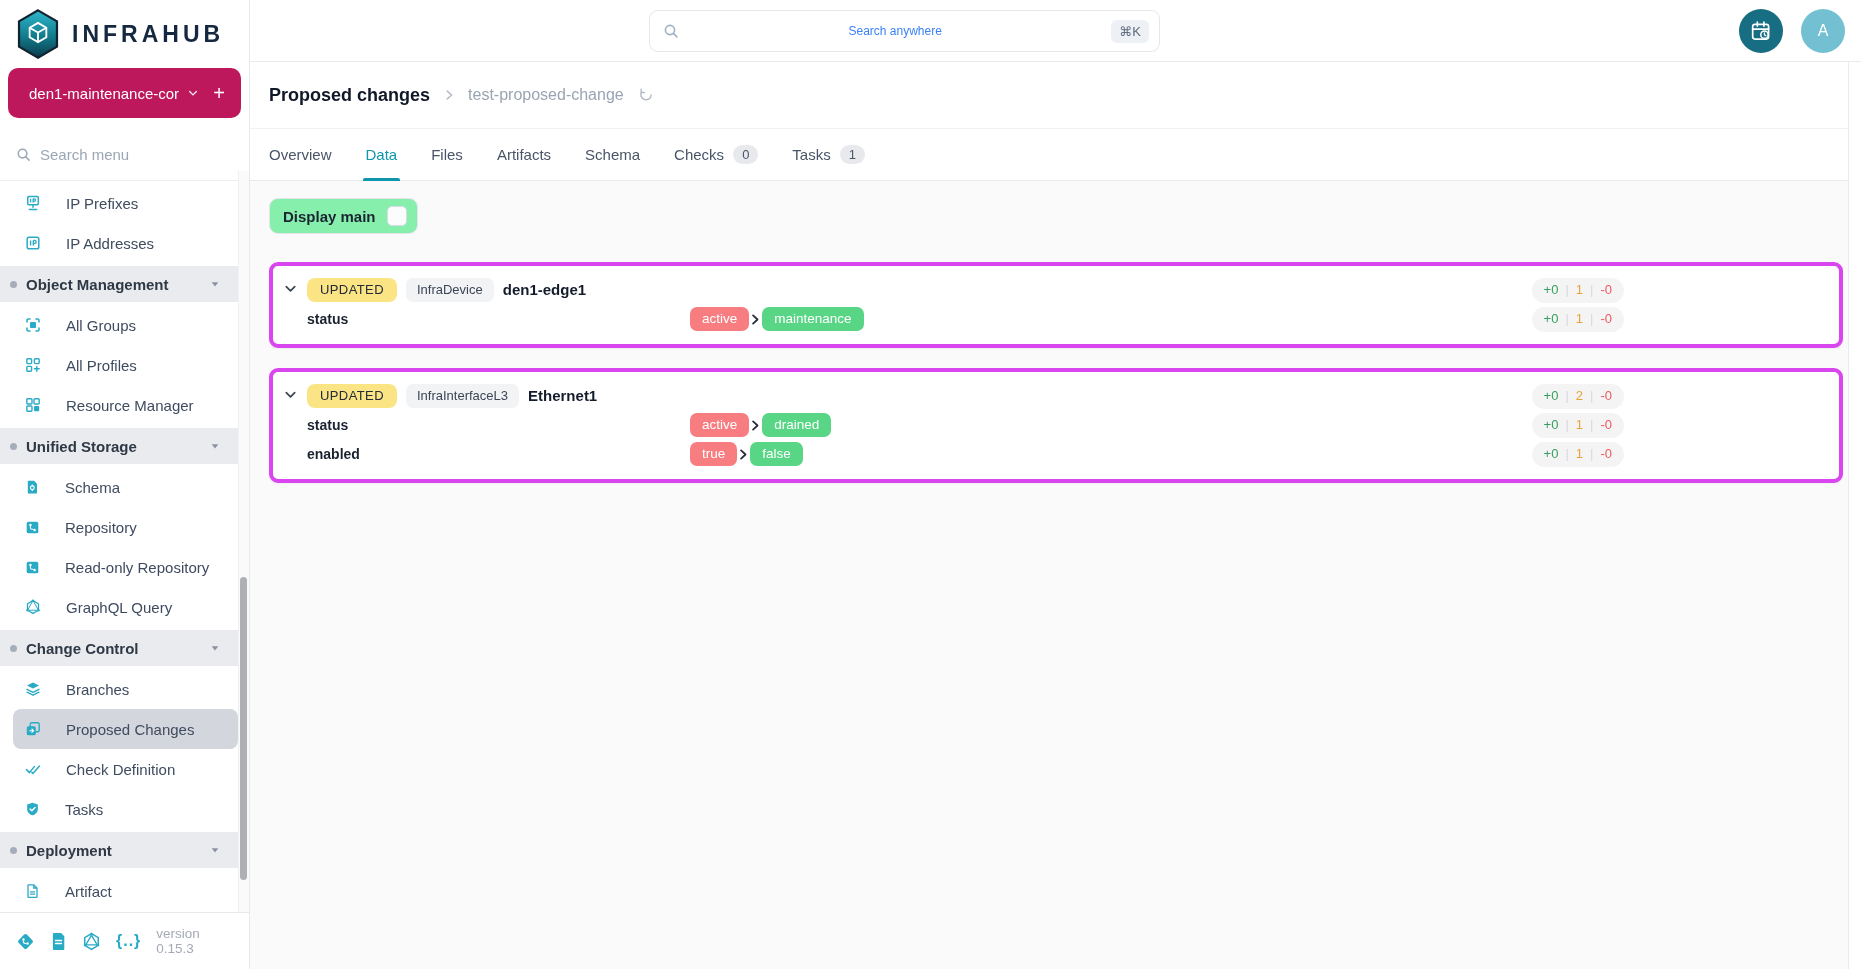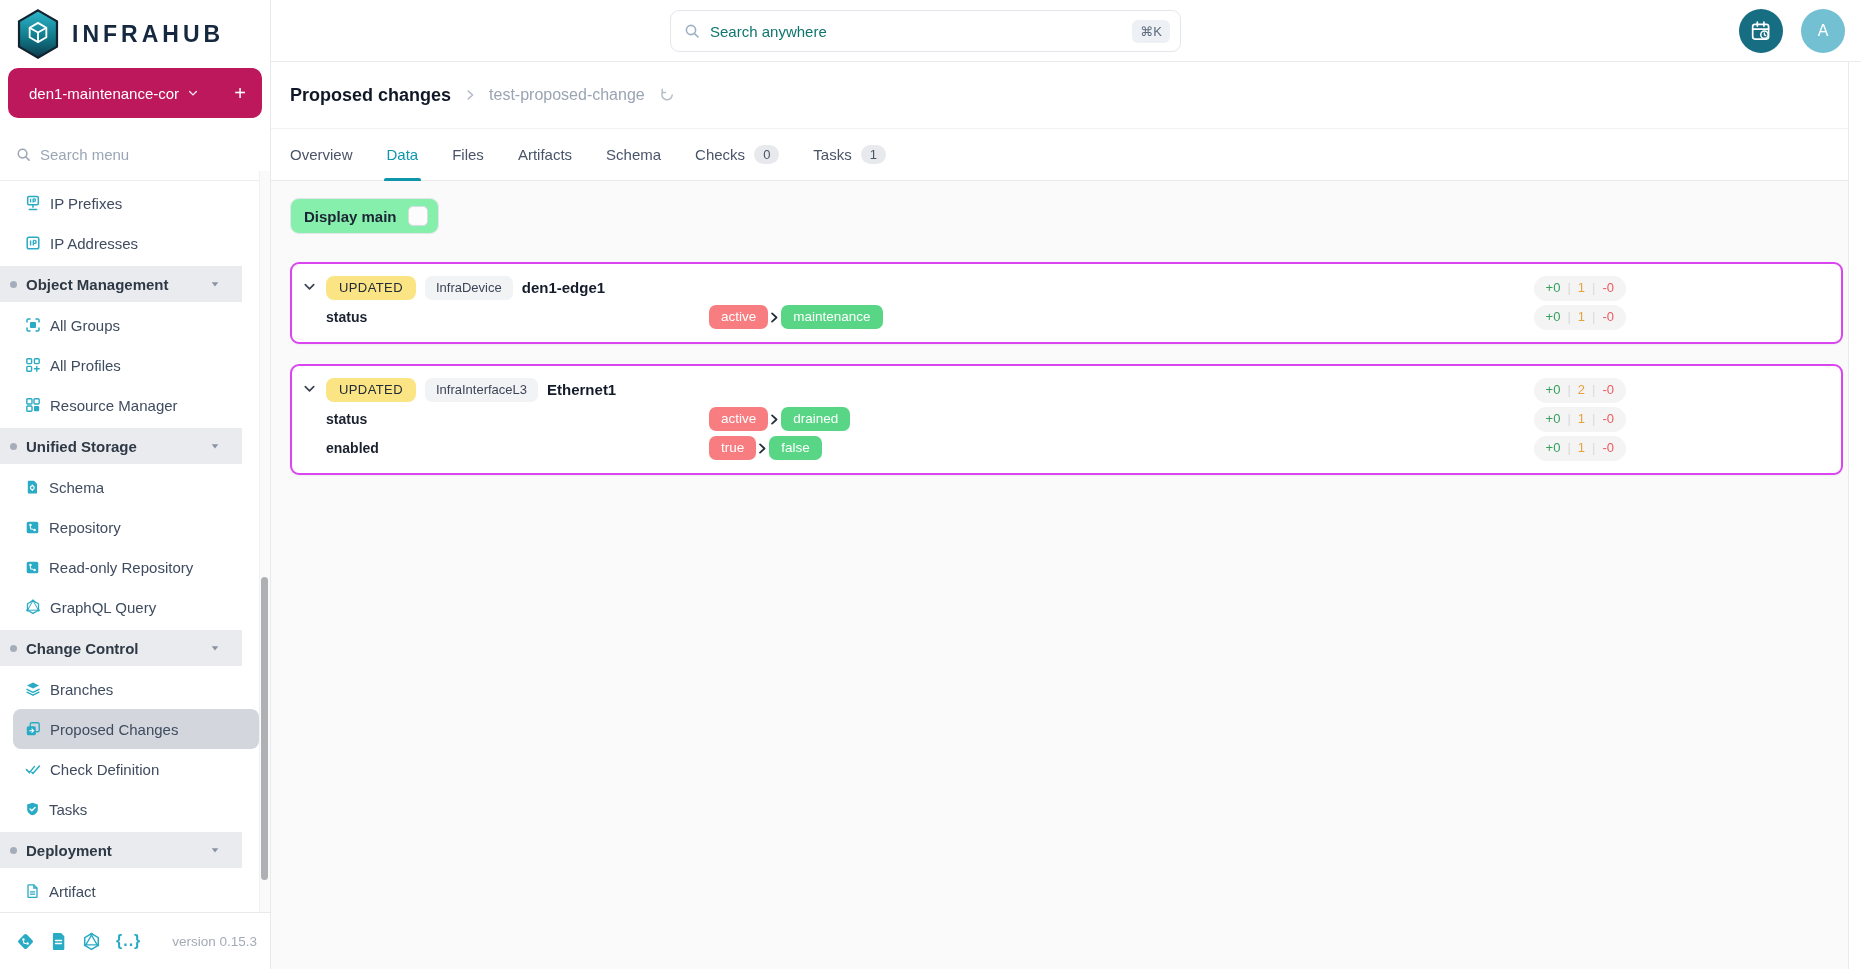--- a/index.html
+++ b/index.html
@@ -6,39 +6,39 @@
   html,body { margin:0; padding:0; }
   body {
     width:1861px; height:969px; overflow:hidden;
     font-family:"Liberation Sans", sans-serif;
     background:#ffffff; color:#1a2230;
   }
   .app { display:flex; width:1861px; height:969px; }
 
   
   .sidebar {
-    width:271px; flex:none; background:#fff; border-right:1px solid #e7e9ec;
+    width:250px; flex:none; background:#fff; border-right:1px solid #e7e9ec;
     display:flex; flex-direction:column; position:relative;
   }
   .logo-row { display:flex; align-items:center; gap:11px; padding:8px 0 4px 15px; height:64px; flex:none; }
   .logo-text { font-size:23px; font-weight:800; letter-spacing:4px; color:#15283f; }
   .branch-btn {
     margin:4px 8px 10px 8px; height:50px; background:#be185d; border-radius:10px;
     display:flex; align-items:center; color:#fff; font-size:15px;
     padding:0 16px 0 21px; cursor:pointer; flex:none;
   }
   .branch-chevron { margin-left:8px; display:flex; opacity:.9; }
   .branch-plus { margin-left:auto; font-size:20px; font-weight:400; line-height:1; }
   .menu-search {
     display:flex; align-items:center; gap:9px; padding:0 16px; height:53px;
     border-bottom:1px solid #eceef1; color:#9aa6b5; font-size:15px; flex:none; cursor:text;
   }
   .menu { flex:1; overflow:hidden; padding-top:2px; }
   .menu-item {
-    height:40px; display:flex; align-items:center; gap:9px; padding-left:25px;
+    height:40px; display:flex; align-items:center; gap:25px; padding-left:25px;
     margin-right:11px; color:#3f4b5f; font-size:15px; font-weight:500; cursor:pointer;
   }
   .menu-item .mi-icon { color:#2aabc5; display:flex; flex:none; }
   .menu-item.selected { background:#d3d7dd; border-radius:8px; margin-left:13px; padding-left:12px; }
   .menu-section {
     height:36px; margin:3px 0; background:#e9ebee; display:flex; align-items:center;
     gap:9px; padding:0 22px 0 10px; width:242px; font-size:15px; font-weight:600;
     color:#2f3946; cursor:pointer;
   }
   .menu-section .dot { width:7px; height:7px; border-radius:50%; background:#a6adba; flex:none; }
@@ -61,21 +61,21 @@
 
   
   .main { flex:1; display:flex; flex-direction:column; position:relative; background:#fff; min-width:0; }
   .topbar { height:62px; border-bottom:1px solid #e9ebee; position:relative; flex:none; }
   .global-search {
     position:absolute; left:399px; top:10px; width:511px; height:42px;
     border:1px solid #e3e7ec; border-radius:9px; display:flex; align-items:center;
     gap:10px; padding:0 10px 0 13px; cursor:text; background:#fff;
   }
   .gs-icon { color:#9db0c4; display:flex; }
-  .gs-placeholder { color:#0f766e; font-size:15px; flex:1; }
+  .gs-placeholder { color:#3b82f6; font-size:12px; flex:1;text-align:center; }
   .gs-kbd { background:#edf0f4; border-radius:6px; padding:4px 8px; font-size:13px; color:#5d6b7e; }
   .topbar-actions { position:absolute; right:16px; top:9px; display:flex; gap:18px; }
   .circle-btn { width:44px; height:44px; border-radius:50%; display:flex; align-items:center; justify-content:center; cursor:pointer; }
   .calendar-btn { background:#176d81; }
   .avatar-btn { background:#74c0d3; color:#fff; font-size:16px; font-weight:500; }
 
   .breadcrumb-row { height:67px; border-bottom:1px solid #f1f2f4; display:flex; align-items:center; padding-left:19px; flex:none; }
   .bc-title { font-size:18px; font-weight:700; color:#101828; }
   .bc-sep { margin:0 12px; color:#b6bdc9; display:flex; }
   .bc-item { font-size:16px; color:#9aa4b2; }
@@ -90,21 +90,21 @@
   .content { flex:1; background:#fafafa; padding:17px 18px 0 19px; position:relative; }
   .display-main {
     display:inline-flex; align-items:center; gap:11px; background:#86efac;
     border:1px solid #e3e6eb; border-radius:9px; padding:7px 10px 7px 13px;
     font-size:15px; font-weight:700; color:#1b2434; cursor:pointer;
   }
   .dm-checkbox { width:20px; height:20px; border:1px solid #d8dce2; border-radius:5px; background:#fcfcfd; }
 
   .cards { margin-top:28px; display:flex; flex-direction:column; gap:20px; }
   .card {
-    background:#fff; border:2px solid #d946ef; border-radius:9px;
+    background:#fff; border:4px solid #d946ef; border-radius:9px;
     box-shadow:0 1px 2px rgba(16,24,40,.05); padding:12px 0 12px; position:relative;
   }
   .row { position:relative; height:25px; }
   .row + .row { margin-top:4px; }
   .row-chevron { position:absolute; left:10px; top:3px; color:#3c4452; display:flex; cursor:pointer; }
   .hdr-badges { position:absolute; left:34px; top:0; display:flex; align-items:center; gap:9px; }
   .action-badge { background:#fbe483; color:#232a38; font-size:13px; letter-spacing:.4px; border-radius:8px; padding:4px 13px; line-height:1.2; }
   .kind-chip { background:#f2f3f5; color:#3c4556; font-size:13px; border-radius:7px; padding:4px 11px; line-height:1.2; }
   .obj-name { font-size:15px; font-weight:700; color:#141c2b; }
   .attr-label { position:absolute; left:34px; top:4px; font-size:14px; font-weight:700; color:#1a2230; }

